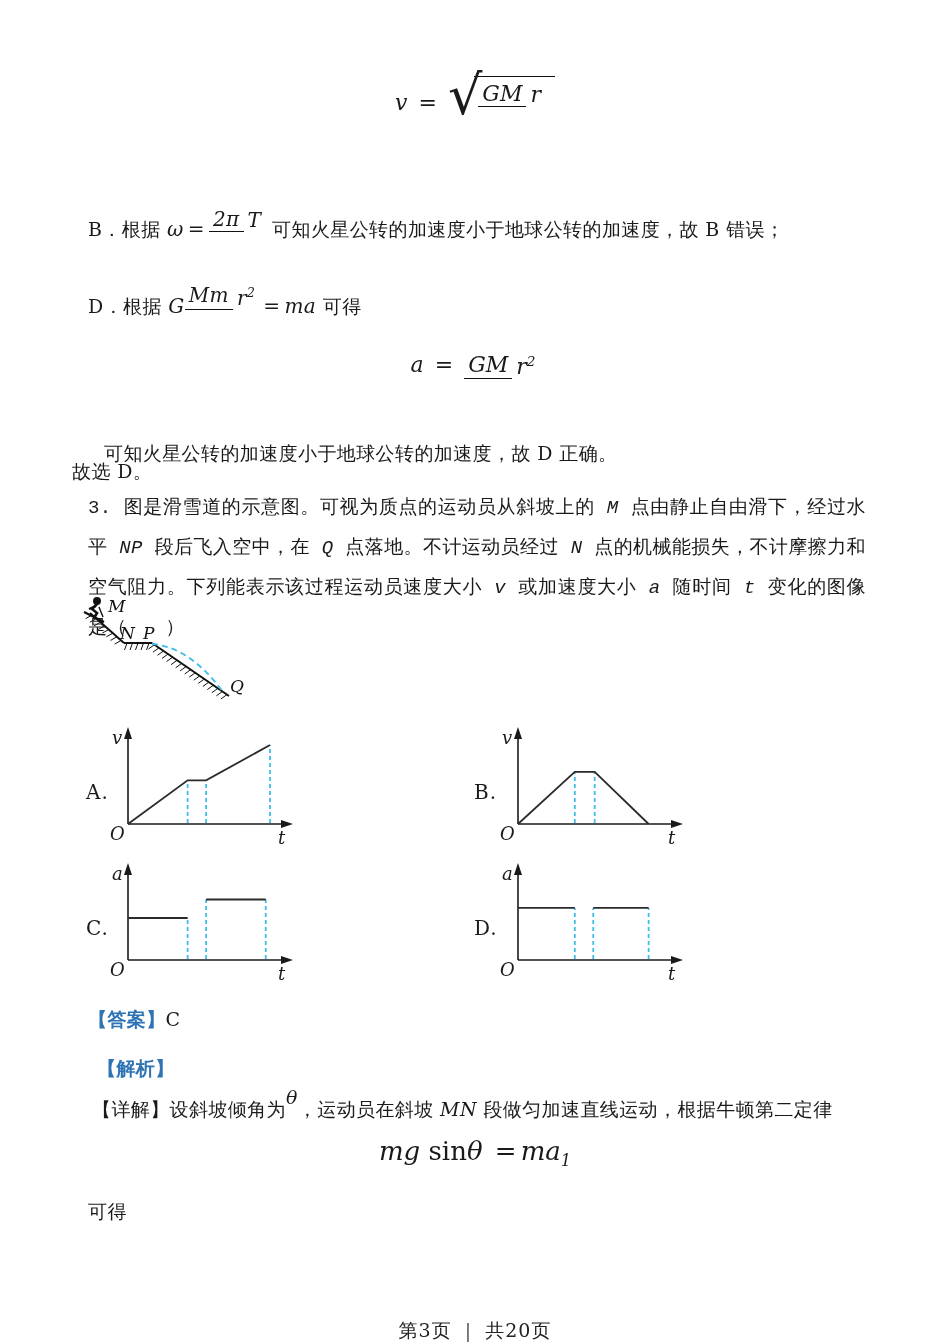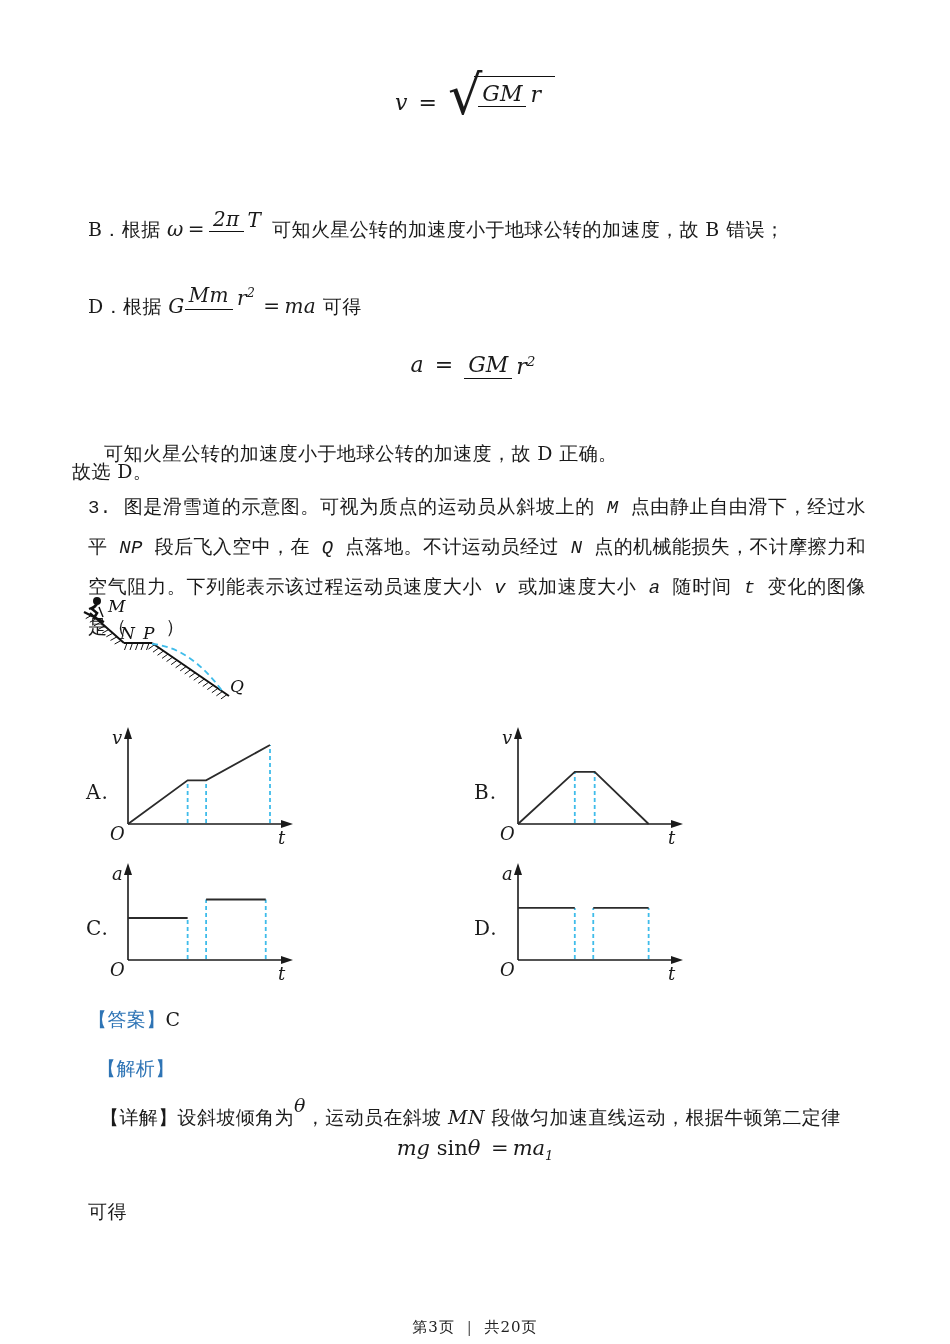--- a/index.html
+++ b/index.html
@@ -12,40 +12,40 @@
   body{
     width:950px;height:1344px;
     font-family:"DejaVu Serif","Liberation Serif",serif;
     color:var(--ink);
   }
   .page{position:relative;width:950px;height:1344px;overflow:hidden;background:#fff;}
   .abs{position:absolute;}
   .para{font-size:19px;line-height:30px;letter-spacing:0.4px;}
   .it{font-style:italic;}
   .centerline{left:0;width:950px;text-align:center;}
-  .blue{color:var(--accent);}
+  .blue{color:var(--accent);font-weight:bold;}
   .math{font-style:italic;}
   
   .frac{display:inline-flex;flex-direction:row;text-align:left;line-height:1.08;font-style:italic;}
   .frac .num{padding:0 4px 1px 4px;border-bottom:1.6px solid #111;}
   .frac .den{padding:1px 4px 0 4px;}
   .frac.inline{vertical-align:middle;position:relative;top:-10px;}
   .frac sup{font-size:0.62em;}
   
   .sqrt{display:inline-flex;align-items:center;}
   .rad-sym{font-style:normal;font-size:54px;line-height:0.8;transform:translateY(4px);}
   .rad-body{border-top:1.9px solid #111;margin-left:-8px;padding:4px 10px 0 4px;}
   .f-large{font-size:22px;}
   .f-inline{font-size:20px;}
   .eq{padding:0 4px;font-style:normal;}
   .raised{position:relative;top:-12px;}
   sub{font-size:0.62em;}
   .opt-letter{font-size:20px;letter-spacing:1px;}
   .graph-svg{overflow:visible;}
-  .footer{font-size:15px;letter-spacing:1px;color:#222;}
+  .footer{font-size:19px;letter-spacing:1px;color:#222;}
   .q-just{text-align:justify;font-family:Liberation Mono, monospace;}
 </style>
 </head>
 <body>
 
 <div class="page">
 
   <div class="abs centerline" style="top:70px">
     <span class="math f-large">
       <span class="it">v</span>
@@ -209,24 +209,24 @@
       <text x="190" y="124" font-size="18" font-style="italic" font-family="DejaVu Serif, Liberation Serif, serif" fill="#1a1a1a">t</text>
       <text x="22" y="120" font-size="18" font-style="italic" font-family="DejaVu Serif, Liberation Serif, serif" fill="#1a1a1a">O</text>
     </svg>
 
   <p class="abs para" style="left:88px;top:1004px;margin:0">
     <span class="blue">【答案】</span><span>C</span>
   </p>
   <p class="abs para" style="left:88px;top:1044px;margin:9px">
     <span class="blue">【解析】</span>
   </p>
-  <p class="abs para" style="left:88px;top:1090px;margin:12px"><span>【详解】设斜坡倾角为</span><span class="it raised">θ</span><span>，运动员在斜坡 </span><span class="it">MN</span><span> 段做匀加速直线运动，根据牛顿第二定律</span></p>
+  <p class="abs para" style="left:88px;top:1090px;margin:4px"><span>【详解】设斜坡倾角为</span><span class="it raised">θ</span><span>，运动员在斜坡 </span><span class="it">MN</span><span> 段做匀加速直线运动，根据牛顿第二定律</span></p>
 
   <div class="abs centerline" style="top:1136px">
-    <span class="math" style="font-size:21px">
+    <span class="math" style="font-size:26px">
       <span class="it">mg</span>
       <span style="font-style:normal">sin</span><span class="it">θ</span>
       <span class="eq">=</span><span class="it">ma</span><sub>1</sub>
     </span>
   </div>
 
   <p class="abs para" style="left:88px;top:1196px;margin:0">可得</p>
 
   <div class="abs centerline footer" style="top:1318px">
     <span>第3页</span>

